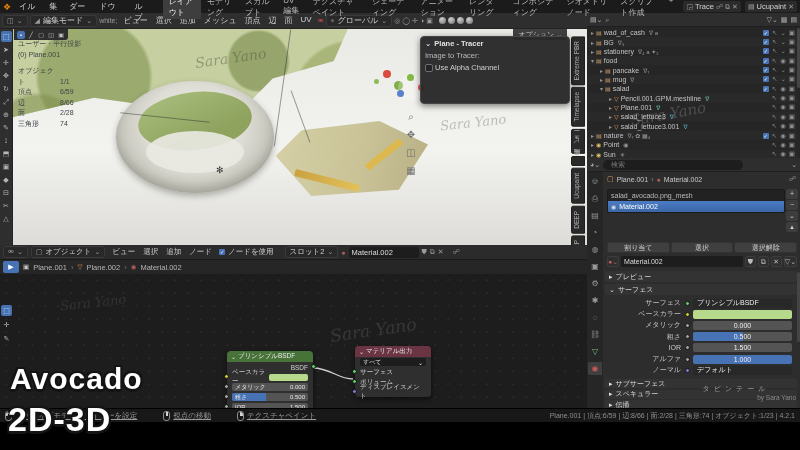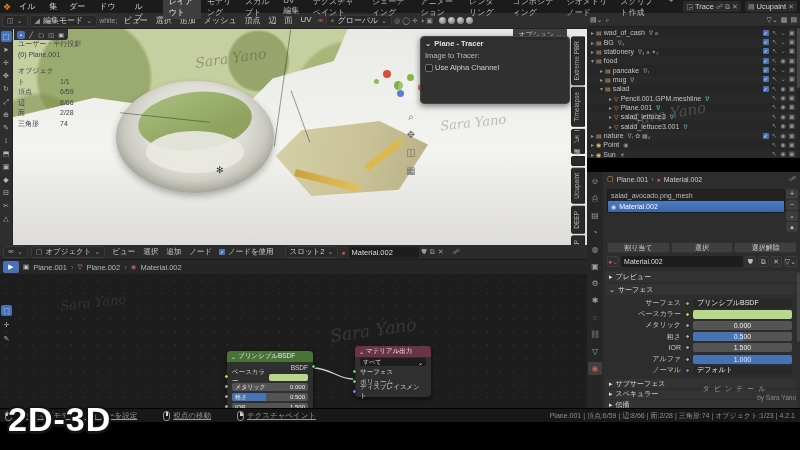--- a/index.html
+++ b/index.html
@@ -595,20 +595,26 @@
           <span class="ol-right">
             <span>↖</span>
             <span>◉</span>
             <span>▣</span>
           </span>
         </div>
       </div>
     <div style="position:absolute;right:0;top:15px;width:3px;height:60px;background:#454545;border-radius:2px;"></div>
   </div>
 
+  <div id="props-search" class="abs">
+    <span style="color:#aaa;">◕⌄</span>
+    <input placeholder="検索" style="">
+    <span style="flex:1;"></span>
+    <span style="color:#aaa;">⌄</span>
+  </div>
 
   <div id="prop-tabs" class="abs">
       <span class="ptab">⎊</span>
       <span class="ptab">⎙</span>
       <span class="ptab">▤</span>
       <span class="ptab">◔</span>
       <span class="ptab">◍</span>
       <span class="ptab">▣</span>
       <span class="ptab">⚙</span>
       <span class="ptab">✱</span>
@@ -751,20 +757,21 @@
           <span class="mouse m-right">
             <i></i>
           </span>
           <span>テクスチャペイント</span>
         </span>
       </span>
     <span style="flex:1;"></span>
     <span style="font-size:7px;color:#8f8f8f;">Plane.001 | 頂点:6/59 | 辺:8/66 | 面:2/28 | 三角形:74 | オブジェクト:1/23 | 4.2.1</span>
   </div>
 
+  <div id="title-ov">Avocado</div>
   <div id="sub-ov">2D-3D</div>
   <div id="tabintail">
     <div class="jp">タビンテール</div>
     <div class="by">by Sara Yano</div>
   </div>
   <div id="wm-holder">
       <span class="wm" style="left: 195px; top: 50px; transform: rotate(-8deg); font-size: 14px; color: rgba(70, 70, 55, 0.4);">Sara Yano</span>
       <span class="wm" style="left: 440px; top: 115px; transform: rotate(-6deg); font-size: 13px; color: rgba(90, 90, 75, 0.35);">Sara Yano</span>
       <span class="wm" style="left: 630px; top: 105px; transform: rotate(-10deg); font-size: 15px; color: rgba(215, 215, 215, 0.22);">Sara Yano</span>
       <span class="wm" style="left: 330px; top: 320px; transform: rotate(-8deg); font-size: 17px; color: rgba(190, 190, 190, 0.16);">Sara Yano</span>

